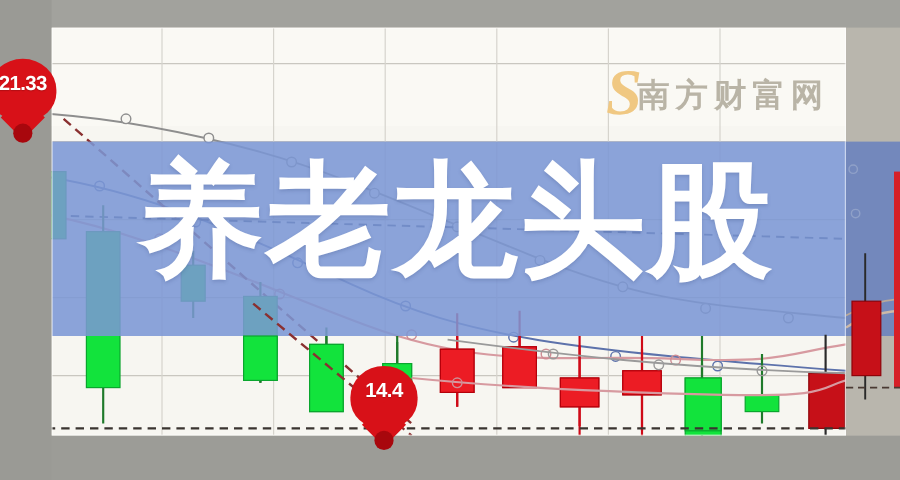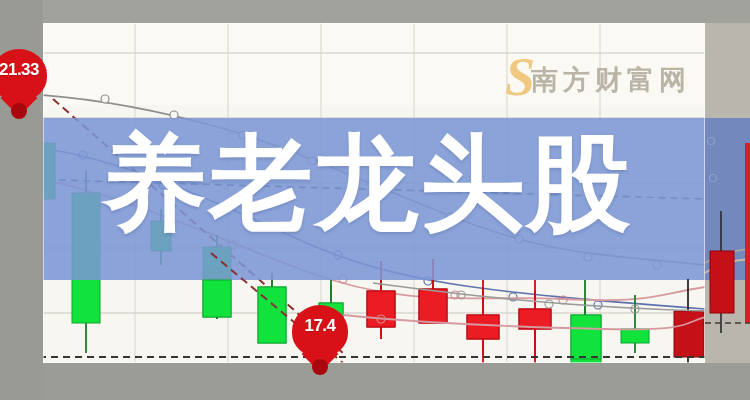--- a/index.html
+++ b/index.html
@@ -64,21 +64,21 @@
     font-size:26px;font-weight:700;color:#e8cfa4;line-height:1;margin-top:-2px;
     letter-spacing:.5px;
   }
   .wm-s{
     font-family:"Liberation Serif",serif;font-style:italic;font-weight:700;
     font-size:54px;color:#f0c882;line-height:.55;margin-right:-8px;
   }
 
   
   .big-title{
-    position:absolute;left:0;top:131px;width:735px;text-align:center;
+    position:absolute;left:13px;top:131px;width:735px;text-align:center;
     font-family:"DejaVu Sans","Liberation Sans",sans-serif;
     font-size:104px;font-weight:700;color:#ffffff;line-height:1;
     letter-spacing:2px;white-space:nowrap;z-index:40;
     text-shadow:0 2px 3px rgba(60,80,130,.25);
   }
 </style>
 </head>
 <body>
 
 <div id="stage">
@@ -301,18 +301,18 @@
     <div class="bulb"></div>
     <div class="tail"></div>
     <div class="knob"></div>
     <div class="pin-label">21.33</div>
   </div>
 
   <div class="pin" style="left:292px;top:305px;z-index:50;">
     <div class="bulb"></div>
     <div class="tail"></div>
     <div class="knob"></div>
-    <div class="pin-label">17.4</div>
+    <div class="pin-label">14.4</div>
   </div>
 
   <div class="big-title">养老龙头股</div>
 
 </div>
 
 </body></html>

